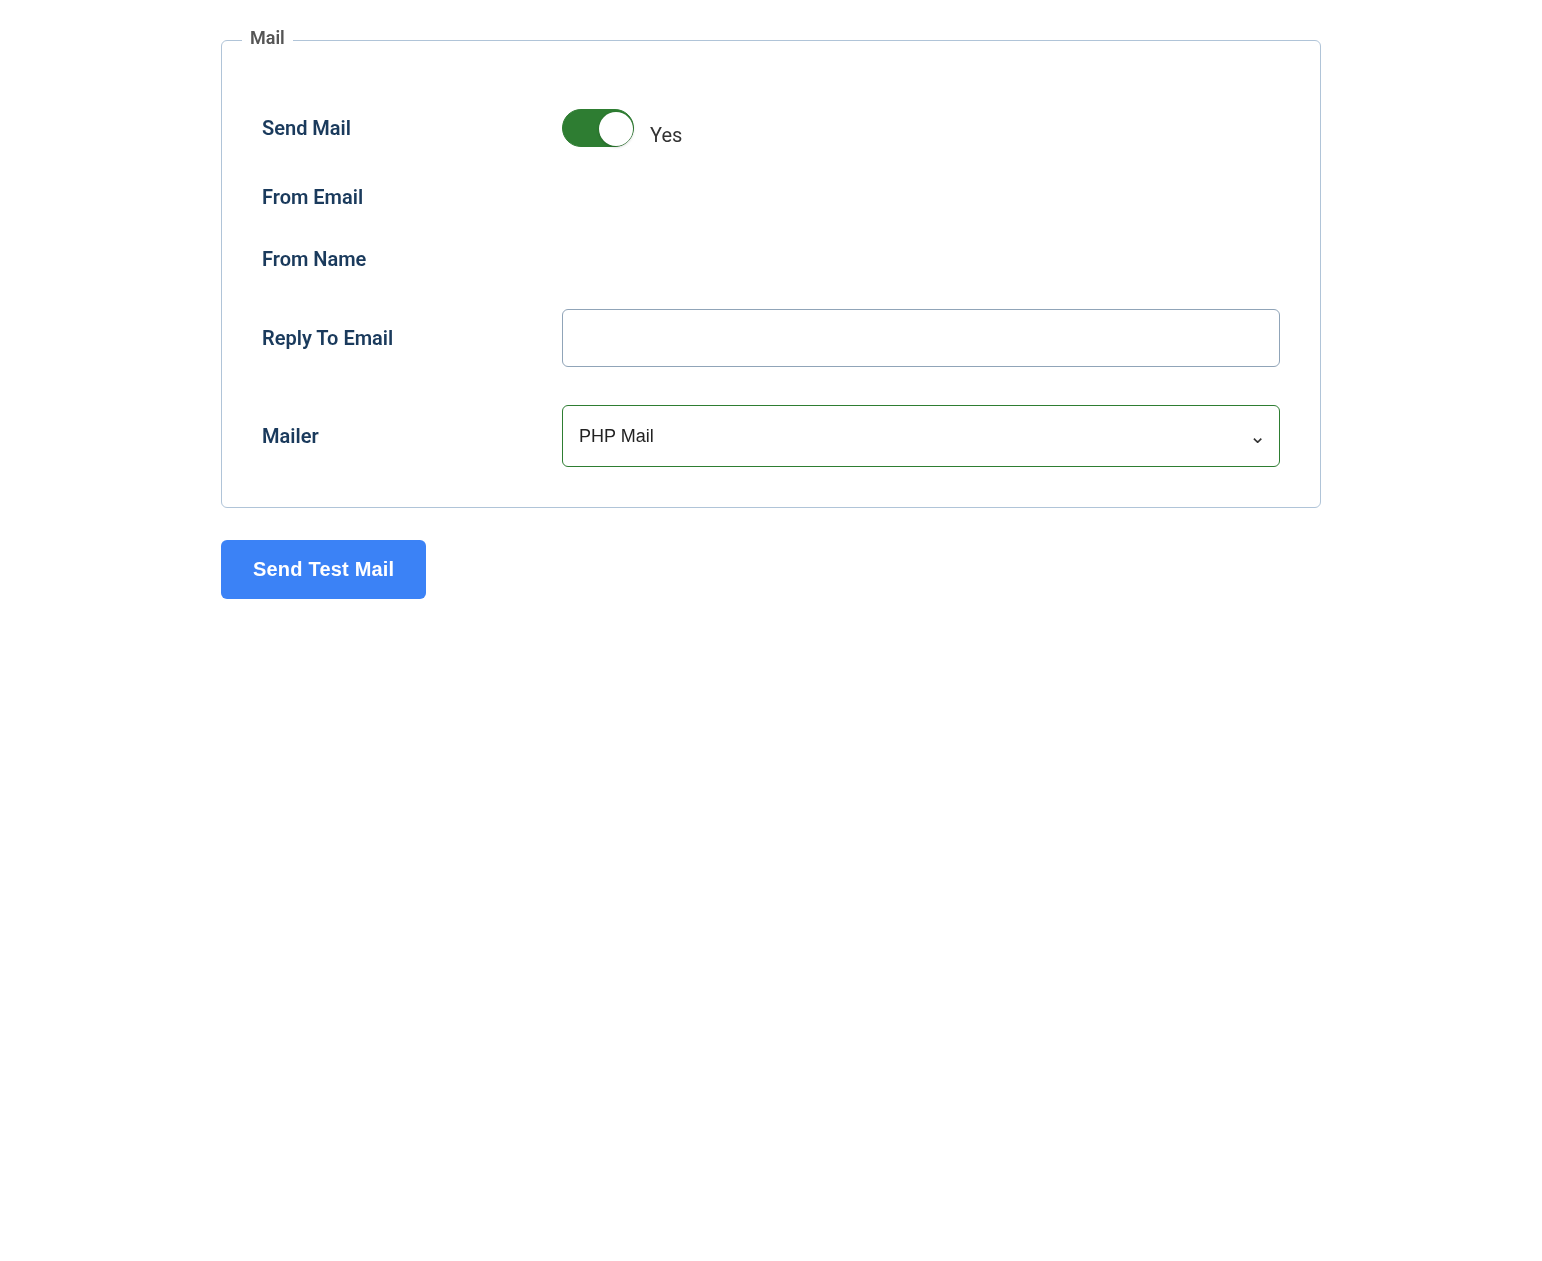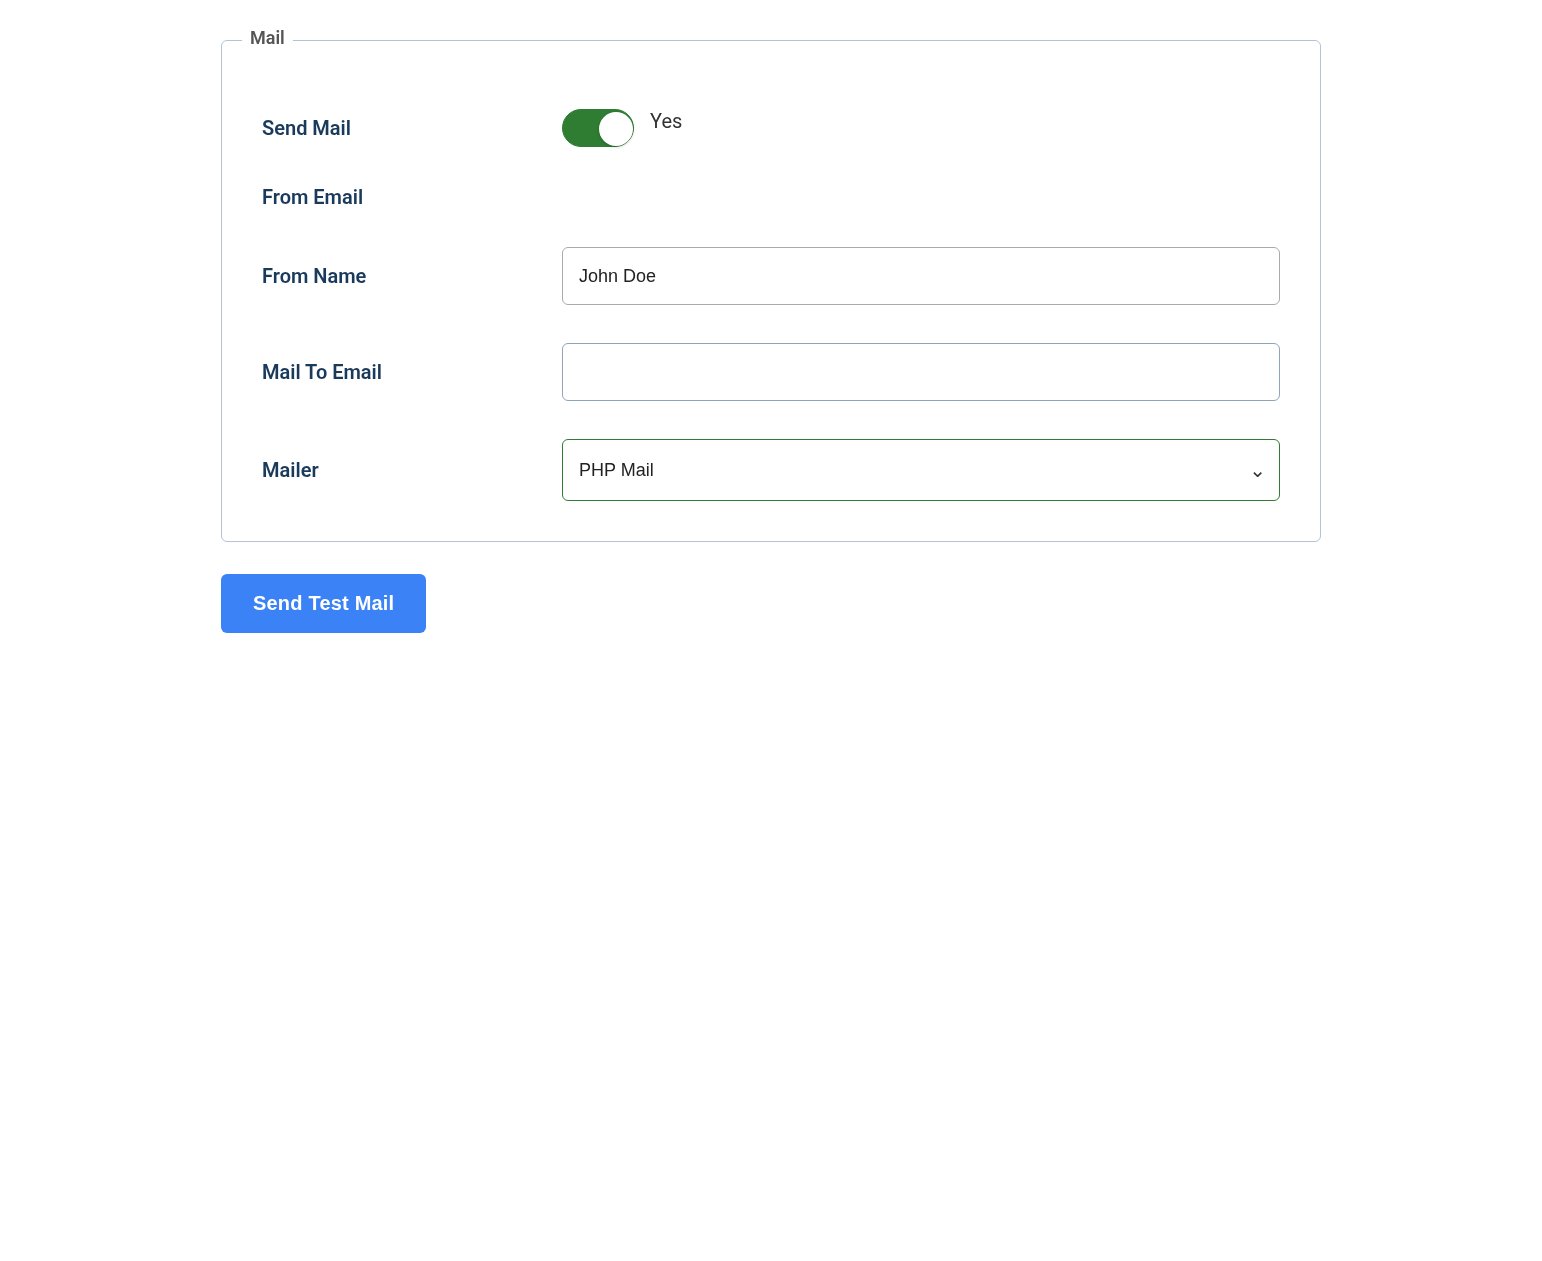--- a/index.html
+++ b/index.html
@@ -52,21 +52,21 @@
       width: 300px;
       min-width: 300px;
       font-size: 20px;
       font-weight: 600;
       color: #1a3a5c;
     }
 
     .form-control-wrap {
       flex: 1;
       display: flex;
-      align-items: flex-start;
+      align-items: flex-end;
       gap: 16px;
     }
 
     
     .toggle-switch {
       position: relative;
       width: 72px;
       height: 38px;
       display: inline-block;
       cursor: pointer;
@@ -203,27 +203,24 @@
       </div>
     </div>
 
 
     <div class="form-row">
       <label class="form-label">From Email</label>
     </div>
 
     <div class="form-row">
       <label class="form-label">From Name</label>
-      <div class="form-control-wrap">
-        <input type="text" class="text-input" value="John Doe" style="">
-      </div>
-    </div>
-
-    <div class="form-row">
-      <label class="form-label">Mail To Email</label>
+    </div>
+
+    <div class="form-row">
+      <label class="form-label">Reply To Email</label>
       <div class="form-control-wrap">
         <input type="email" class="text-input blue-border" style="">
       </div>
     </div>
 
 
     <div class="form-row">
       <label class="form-label">Mailer</label>
       <div class="form-control-wrap">
         <div class="select-wrap">

